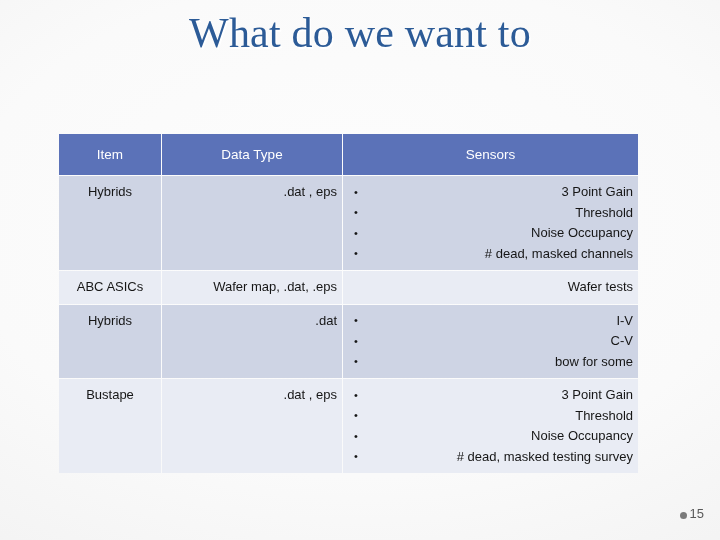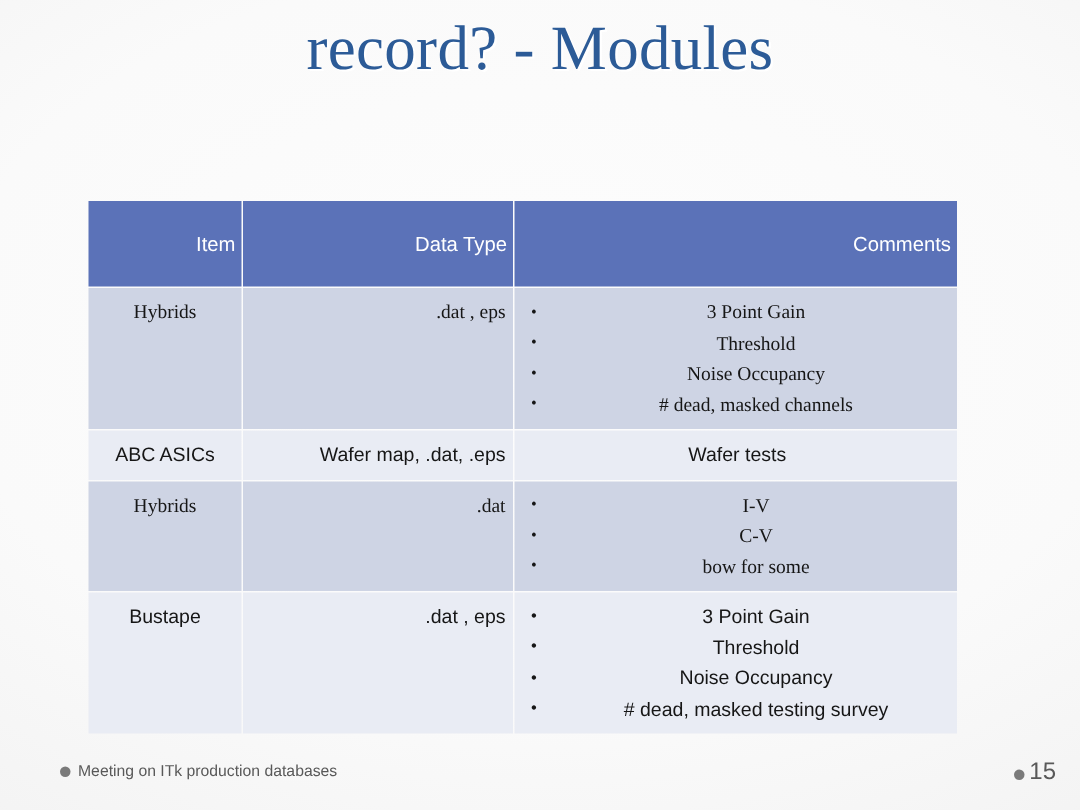--- a/index.html
+++ b/index.html
@@ -52,39 +52,39 @@
   }
   #datatable col.c-item    { width: 102px; }
   #datatable col.c-type    { width: 180px; }
   #datatable col.c-comment { width: 295px; }
 
   #datatable th {
     background: #5b72b8;
     color: #ffffff;
     font-size: 13.5px;
     font-weight: normal;
-    height: 57px;
+    height: 41px;
     vertical-align: middle;
-    text-align: right;
+    text-align: center;
     padding: 0 4px;
   }
 
   #datatable td {
     font-size: 13px;
     color: #161616;
     vertical-align: top;
     padding: 6px 5px 6px 5px;
     line-height: 20.5px;
   }
-  #datatable tr.shade-dark td  { background: #ced4e4; font-family: Liberation Serif, serif; }
+  #datatable tr.shade-dark td  { background: #ced4e4; }
   #datatable tr.shade-light td { background: #e9ecf4; }
 
   #datatable td.item  { text-align: center; }
   #datatable td.type  { text-align: right; }
-  #datatable td.comment { text-align: center; padding-left: 7px; }
+  #datatable td.comment { text-align: right; padding-left: 7px; }
 
   
   ul.blist {
     margin: 0;
     padding: 0;
     list-style: none;
   }
   ul.blist li {
     position: relative;
     padding-left: 25px;
@@ -107,21 +107,21 @@
     left: 40px;
     top: 508px;
     font-size: 10.5px;
     color: #595959;
     white-space: nowrap;
   }
   #footer-right {
     position: absolute;
     right: 16px;
     top: 506px;
-    font-size: 16px;
+    font-size: 13px;
     color: #595959;
     white-space: nowrap;
   }
   .fdot {
     display: inline-block;
     width: 7px;
     height: 7px;
     border-radius: 50%;
     background: #7a7a7a;
     margin-right: 5px;
@@ -129,34 +129,34 @@
   }
   #footer-right .fdot { margin-right: 3px; }
   #footer-right .pnum { vertical-align: 0px; }
 </style>
 </head>
 <body>
 
 <div id="slide">
 
   <div id="title">
-    <span class="tline">record? - Modules</span>
+    <span class="tline">What do we want to</span>
   </div>
 
   <table id="datatable">
     <colgroup>
       <col class="c-item">
         <col class="c-type">
         <col class="c-comment">
     </colgroup>
     <thead>
       <tr>
         <th>Item</th>
         <th>Data Type</th>
-        <th>Comments</th>
+        <th>Sensors</th>
       </tr>
     </thead>
     <tbody id="tbody">
         <tr class="shade-dark">
           <td class="item">Hybrids</td>
           <td class="type">.dat , eps</td>
           <td class="comment">
             <ul class="blist">
               <li>3 Point Gain</li>
               <li>Threshold</li>
@@ -189,21 +189,18 @@
               <li>3 Point Gain</li>
               <li>Threshold</li>
               <li>Noise Occupancy</li>
               <li># dead, masked  testing survey</li>
             </ul>
           </td>
         </tr>
       </tbody>
   </table>
 
-  <div id="footer-left">
-    <span class="fdot"></span><span>Meeting on ITk production databases</span>
-  </div>
 
   <div id="footer-right">
     <span class="fdot"></span><span class="pnum">15</span>
   </div>
 
 </div>
 
 </body></html>

